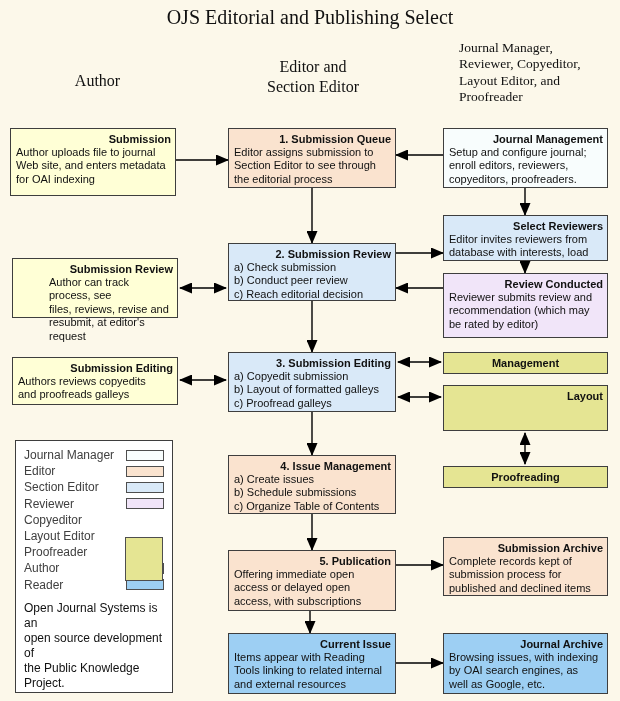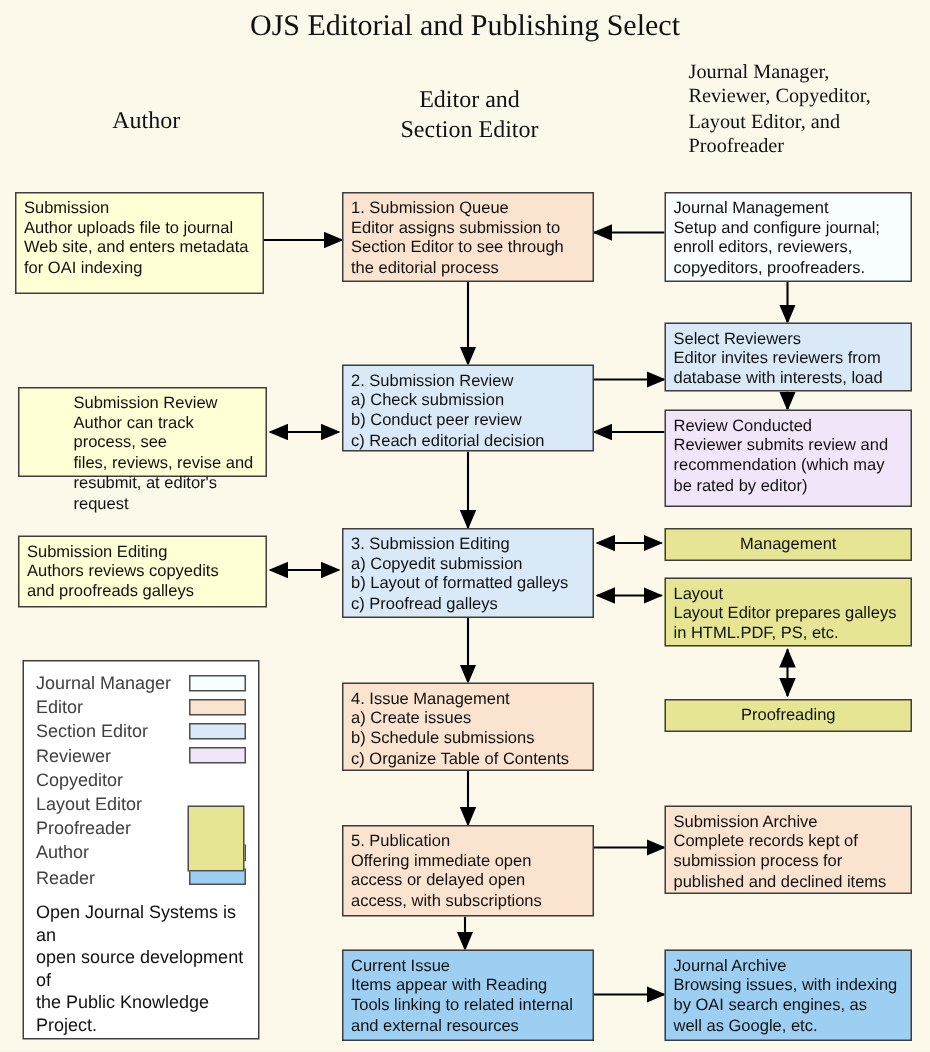--- a/index.html
+++ b/index.html
@@ -5,21 +5,21 @@
   html,body{margin:0;padding:0;}
   body{font-family:"Liberation Sans",sans-serif;background:#e9e9e9;}
   #stage{position:relative;width:620px;height:701px;background:#fcf8ea;overflow:hidden;}
   .hdr{position:absolute;color:#111;font-family:"Liberation Serif",serif;white-space:pre-line;}
   #main-title{top:6px;left:0;width:620px;text-align:center;font-size:20px;}
   #hdr-author{top:72px;left:20px;width:155px;text-align:center;font-size:16px;}
   #hdr-editor{top:57px;left:230px;width:166px;text-align:center;font-size:16px;line-height:1.25;}
   #hdr-others{top:40px;left:459px;width:158px;text-align:left;font-size:13.5px;line-height:1.22;}
   .box{position:absolute;border:1px solid #3e3e3e;box-sizing:border-box;z-index:2;
        padding:4px 4px 2px 5px;color:#111;}
-  .box-title{font-size:11px;font-weight:normal;text-align:left;margin-bottom:1px;}
+  .box-title{font-size:11px;font-weight:bold;text-align:right;margin-bottom:1px;}
   .box-body{font-size:11px;line-height:1.22;text-align:left;white-space:pre-line;}
   .title-only{display:flex;align-items:center;justify-content:center;padding:0;}
   .title-only .box-title{margin:0;}
   #arrows{position:absolute;top:0;left:0;z-index:1;pointer-events:none;}
   #arrows line{stroke:#000;stroke-width:1.4;}
   
   #key-box{background:#ffffff;padding:6px 8px 4px 8px;}
   #key-title{font-size:12px;font-weight:bold;text-align:center;margin-bottom:6px;}
   .key-row{display:flex;align-items:center;height:16.2px;font-size:12px;color:#404040;}
   .key-row .sw{margin-left:auto;width:38px;height:11px;border:1px solid #4e4e4e;box-sizing:border-box;}
@@ -136,22 +136,20 @@
     <div class="box-title">Review Conducted</div>
     <div class="box-body">Reviewer submits review and
 recommendation (which may
 be rated by editor)</div>
   </div>
   <div class="box title-only" style="left: 443px; top: 352px; width: 165px; height: 22px; background-color: rgb(229, 229, 147);">
     <div class="box-title">Management</div>
   </div>
   <div class="box" style="left: 443px; top: 385px; width: 165px; height: 46px; background-color: rgb(229, 229, 147);">
     <div class="box-title">Layout</div>
-    <div class="box-body">Layout Editor prepares galleys
-in HTML.PDF, PS, etc.</div>
   </div>
   <div class="box title-only" style="left: 443px; top: 466px; width: 165px; height: 22px; background-color: rgb(229, 229, 147);">
     <div class="box-title">Proofreading</div>
   </div>
   <div class="box" style="left: 443px; top: 537px; width: 165px; height: 59px; background-color: rgb(250, 227, 207);">
     <div class="box-title">Submission Archive</div>
     <div class="box-body">Complete records kept of
 submission process for
 published and declined items</div>
   </div>

